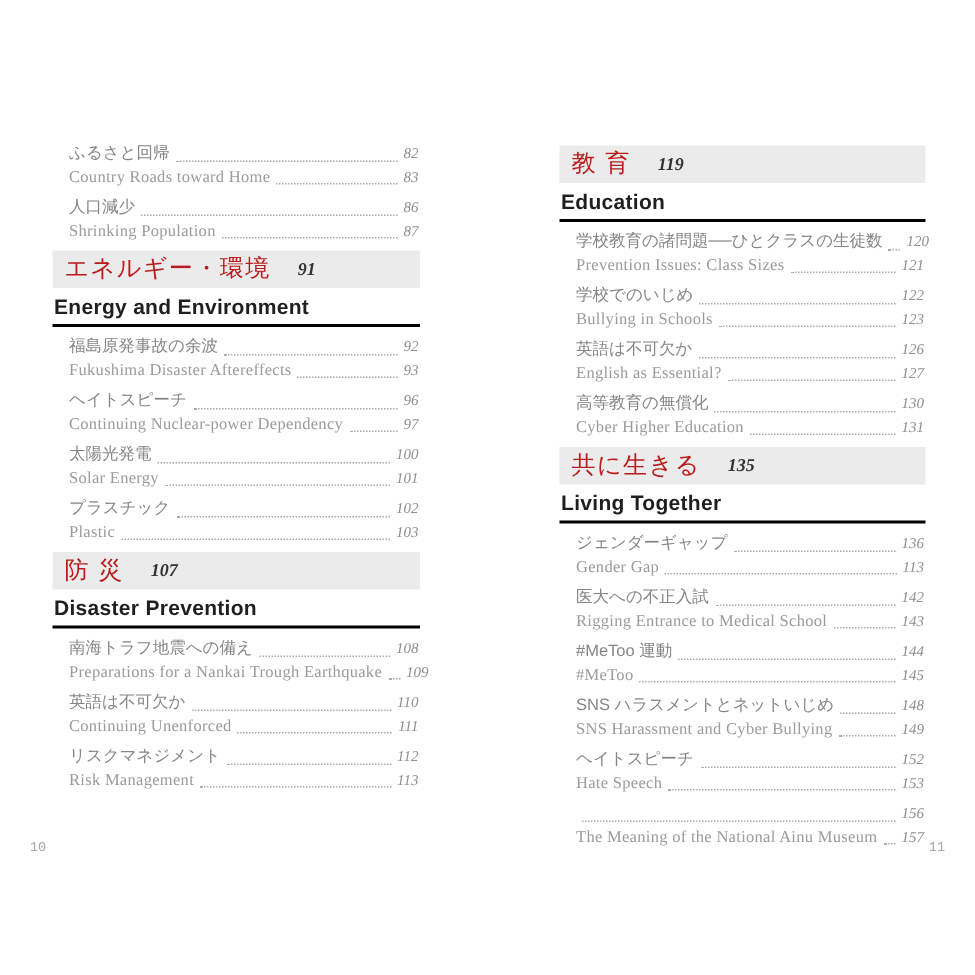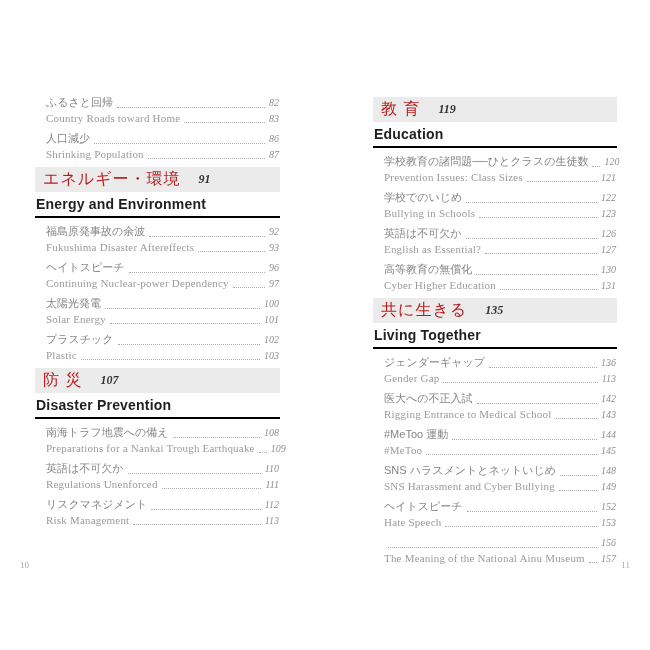--- a/index.html
+++ b/index.html
@@ -38,21 +38,21 @@
   }
   .leader{
     flex:1;border-bottom:1px dotted #aaaaaa;margin:0 4px 3px 4px;min-width:8px;
   }
   .pnum{
     font-family:"Liberation Serif",serif;font-style:italic;font-size:10px;
     color:#8f8f8f;white-space:nowrap;
   }
   .folio{
     position:absolute;top:560px;font-size:9px;color:#a6a6a6;
-    font-family:Liberation Serif, serif;
+    font-family:Liberation Mono, monospace;
   }
   .folio.left{left:20px;}
   .folio.right{right:20px;}
 </style>
 </head>
 <body>
 
 <div class="spread">
   <div class="page-col left">
       <div class="toc-section">
@@ -159,21 +159,21 @@
               <span class="pnum">109</span>
             </div>
           </div>
           <div class="entry">
             <div class="trow">
               <span class="t-jp">英語は不可欠か</span>
               <span class="leader"></span>
               <span class="pnum">110</span>
             </div>
             <div class="trow">
-              <span class="t-en">Regulations Unenforced</span>
+              <span class="t-en">Continuing Unenforced</span>
               <span class="leader"></span>
               <span class="pnum">111</span>
             </div>
           </div>
           <div class="entry">
             <div class="trow">
               <span class="t-jp">リスクマネジメント</span>
               <span class="leader"></span>
               <span class="pnum">112</span>
             </div>

